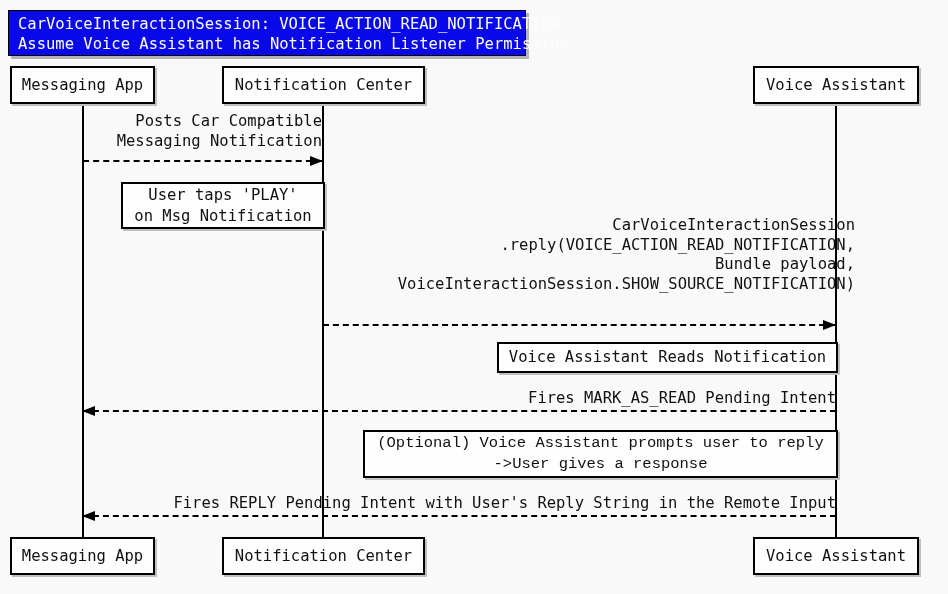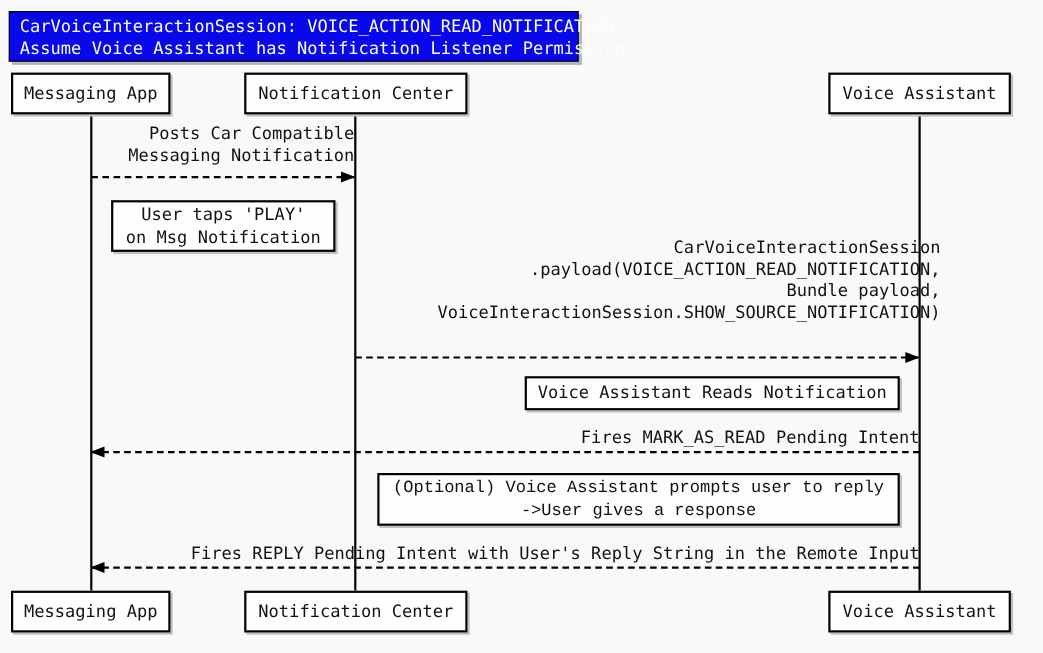--- a/index.html
+++ b/index.html
@@ -65,20 +65,21 @@
   .note{
     background:#fefefe;
     border:2px solid #000;
     box-shadow:2px 2px 0 #c0c0c0;
     box-sizing:border-box;
     display:flex;flex-direction:column;align-items:center;justify-content:center;
     font-size:15.5px;
     line-height:21px;
     text-align:center;
     white-space:nowrap;
+    margin-left:20px;
   }
 </style>
 </head>
 <body>
 
 <div class="abs" style="left:0;top:0;width:948px;height:594px;">
 
   <div class="abs title-box">
     <div class="tl">CarVoiceInteractionSession: VOICE_ACTION_READ_NOTIFICATION</div>
     <div class="tl">Assume Voice Assistant has Notification Listener Permission</div>
@@ -107,21 +108,21 @@
     <div class="head head-right"></div>
   </div>
 
   <div class="abs note" style="left:101px;top:182px;width:204px;height:47px;">
     <div>User taps 'PLAY'</div>
     <div>on Msg Notification</div>
   </div>
 
   <div class="abs msg-label" style="left:323px;top:216px;width:512px;padding-left:20px;">
     <div>CarVoiceInteractionSession</div>
-    <div>.payload(VOICE_ACTION_READ_NOTIFICATION,</div>
+    <div>.reply(VOICE_ACTION_READ_NOTIFICATION,</div>
     <div>Bundle payload,</div>
     <div>VoiceInteractionSession.SHOW_SOURCE_NOTIFICATION)</div>
   </div>
   <div class="abs arrow" style="left:323px;top:320px;width:512px;">
     <div class="dash"></div>
     <div class="head head-right"></div>
   </div>
 
   <div class="abs note" style="left:477px;top:342px;width:341px;height:31px;">
     <div>Voice Assistant Reads Notification</div>

